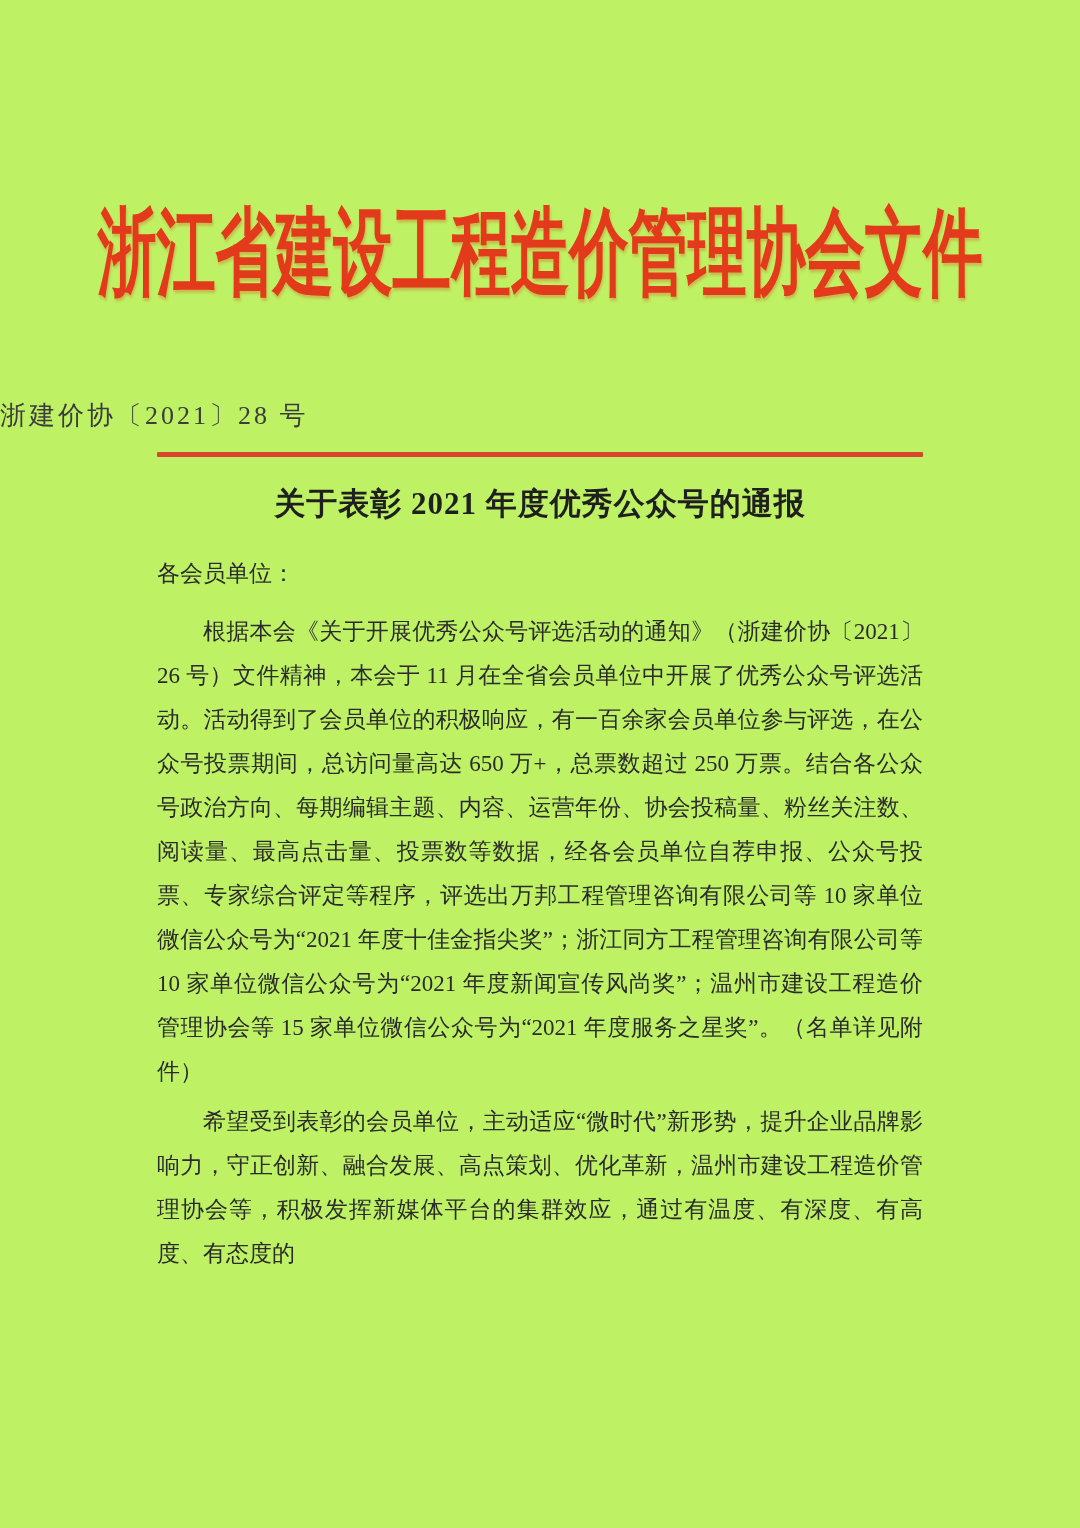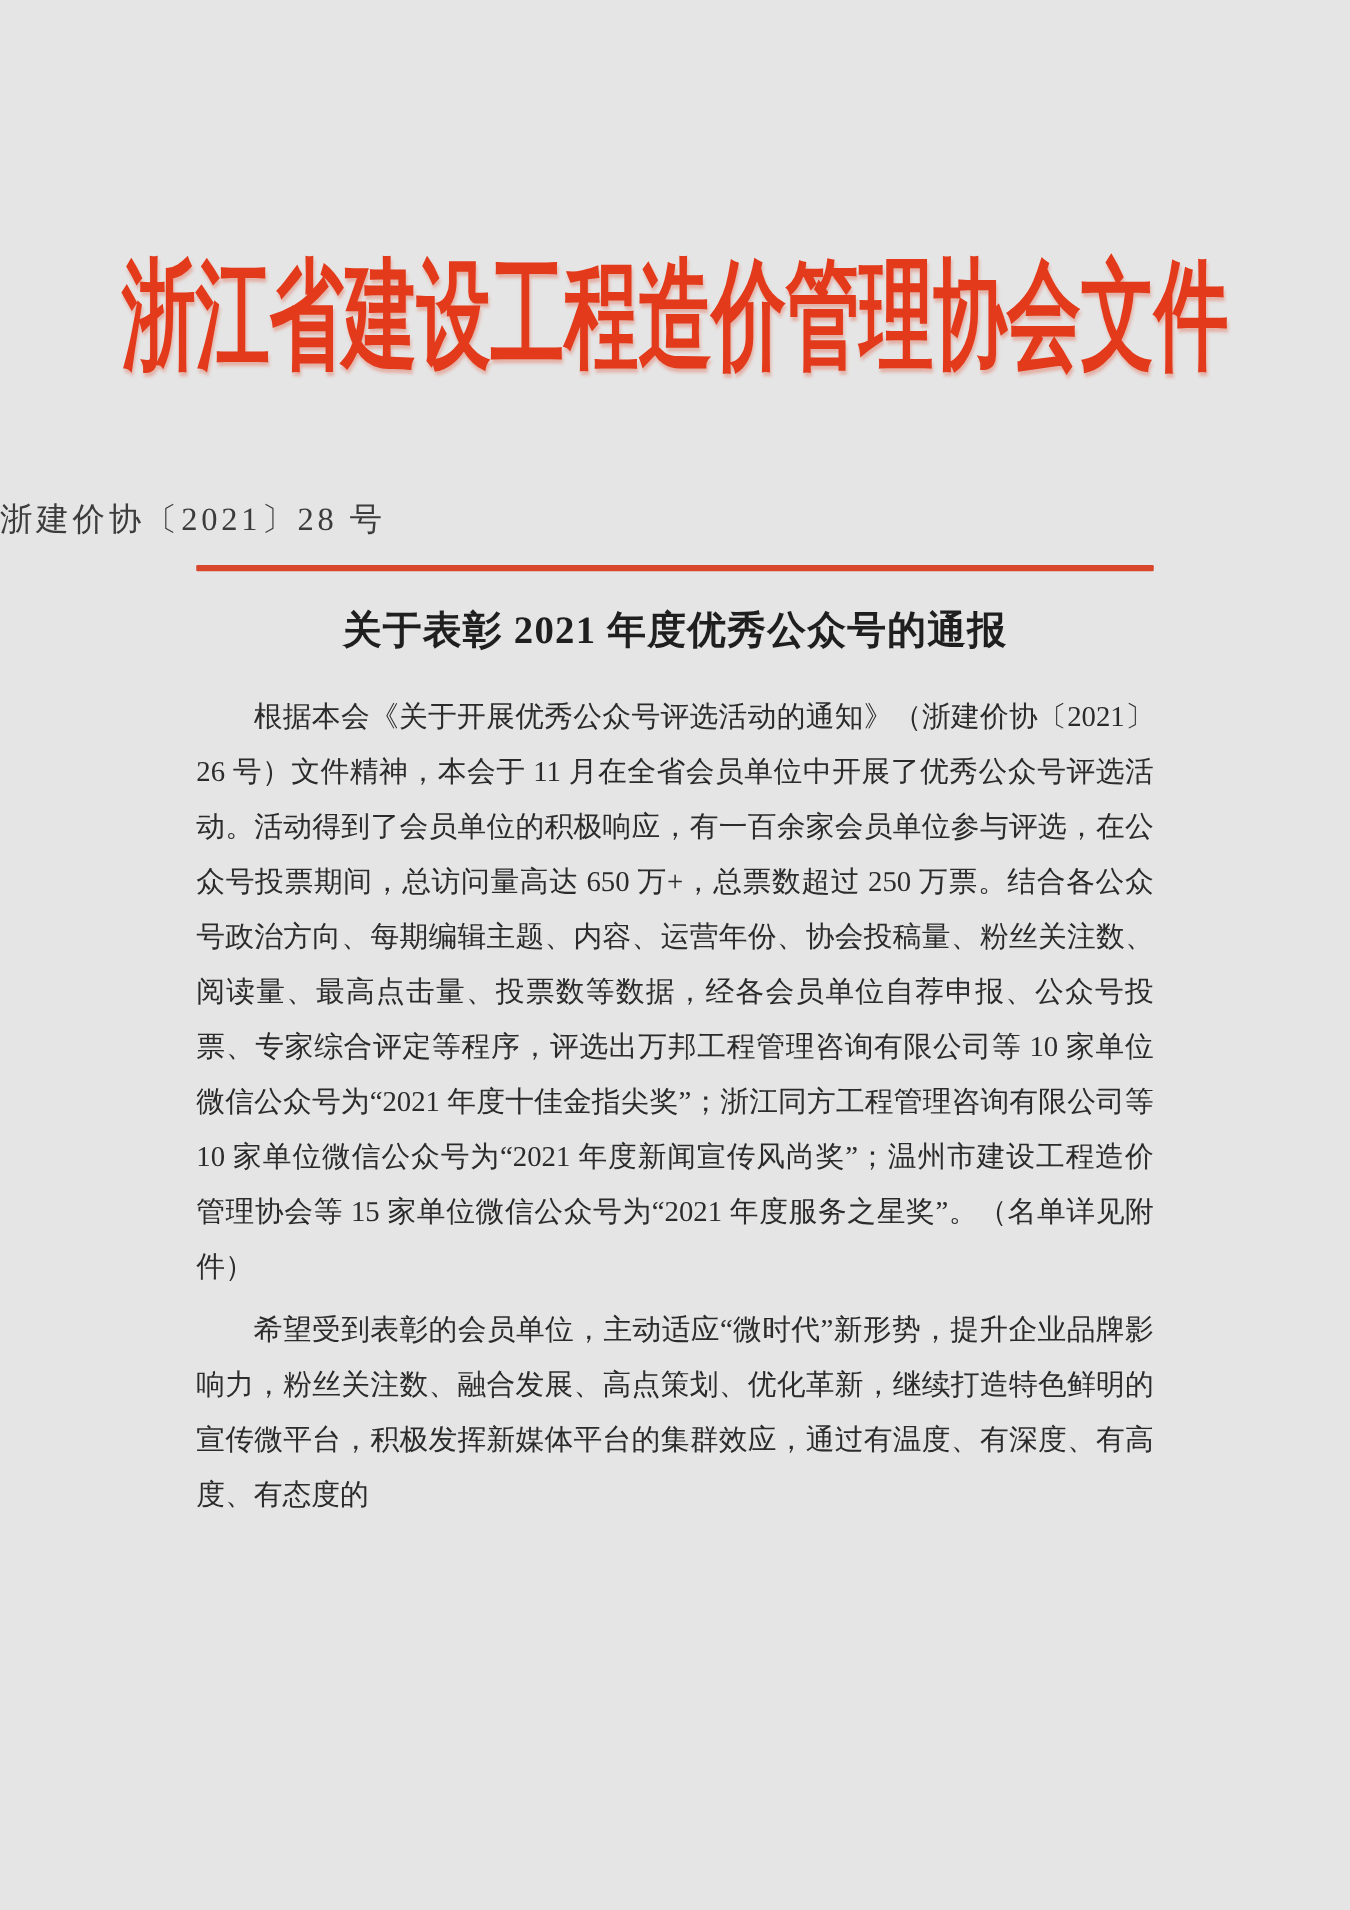--- a/index.html
+++ b/index.html
@@ -6,21 +6,21 @@
     --masthead-red: #e23a1a;
     --divider-red: #d8462b;
     --body-text: #2b2b2b;
   }
   * { box-sizing: border-box; }
   html, body { margin: 0; padding: 0; background: #ffffff; }
   .page {
     width: 1080px;
     height: 1528px;
     margin: 0 auto;
-    background: #e5e5e5;
+    background: #bef264;
     position: relative;
     overflow: hidden;
     font-family: "Liberation Serif", "DejaVu Serif", serif;
   }
   .masthead {
     margin-top: 188px;
     height: 132px;
     display: flex;
     align-items: center;
     justify-content: center;
@@ -83,17 +83,18 @@
     <span class="masthead-text">浙江省建设工程造价管理协会文件</span>
   </div>
 
   <div class="doc-number">浙建价协〔2021〕28 号</div>
 
   <div class="red-rule"></div>
 
   <h1 class="heading">关于表彰 2021 年度优秀公众号的通报</h1>
 
   <div class="body-text">
+    <p class="salutation">各会员单位：</p>
     <p class="para">根据本会《关于开展优秀公众号评选活动的通知》（浙建价协〔2021〕26 号）文件精神，本会于 11 月在全省会员单位中开展了优秀公众号评选活动。活动得到了会员单位的积极响应，有一百余家会员单位参与评选，在公众号投票期间，总访问量高达 650 万+，总票数超过 250 万票。结合各公众号政治方向、每期编辑主题、内容、运营年份、协会投稿量、粉丝关注数、阅读量、最高点击量、投票数等数据，经各会员单位自荐申报、公众号投票、专家综合评定等程序，评选出万邦工程管理咨询有限公司等 10 家单位微信公众号为“2021 年度十佳金指尖奖”；浙江同方工程管理咨询有限公司等 10 家单位微信公众号为“2021 年度新闻宣传风尚奖”；温州市建设工程造价管理协会等 15 家单位微信公众号为“2021 年度服务之星奖”。（名单详见附件）</p>
-    <p class="para">希望受到表彰的会员单位，主动适应“微时代”新形势，提升企业品牌影响力，粉丝关注数、融合发展、高点策划、优化革新，继续打造特色鲜明的宣传微平台，积极发挥新媒体平台的集群效应，通过有温度、有深度、有高度、有态度的</p>
+    <p class="para">希望受到表彰的会员单位，主动适应“微时代”新形势，提升企业品牌影响力，守正创新、融合发展、高点策划、优化革新，温州市建设工程造价管理协会等，积极发挥新媒体平台的集群效应，通过有温度、有深度、有高度、有态度的</p>
   </div>
 
 </div>
 
 </body></html>

